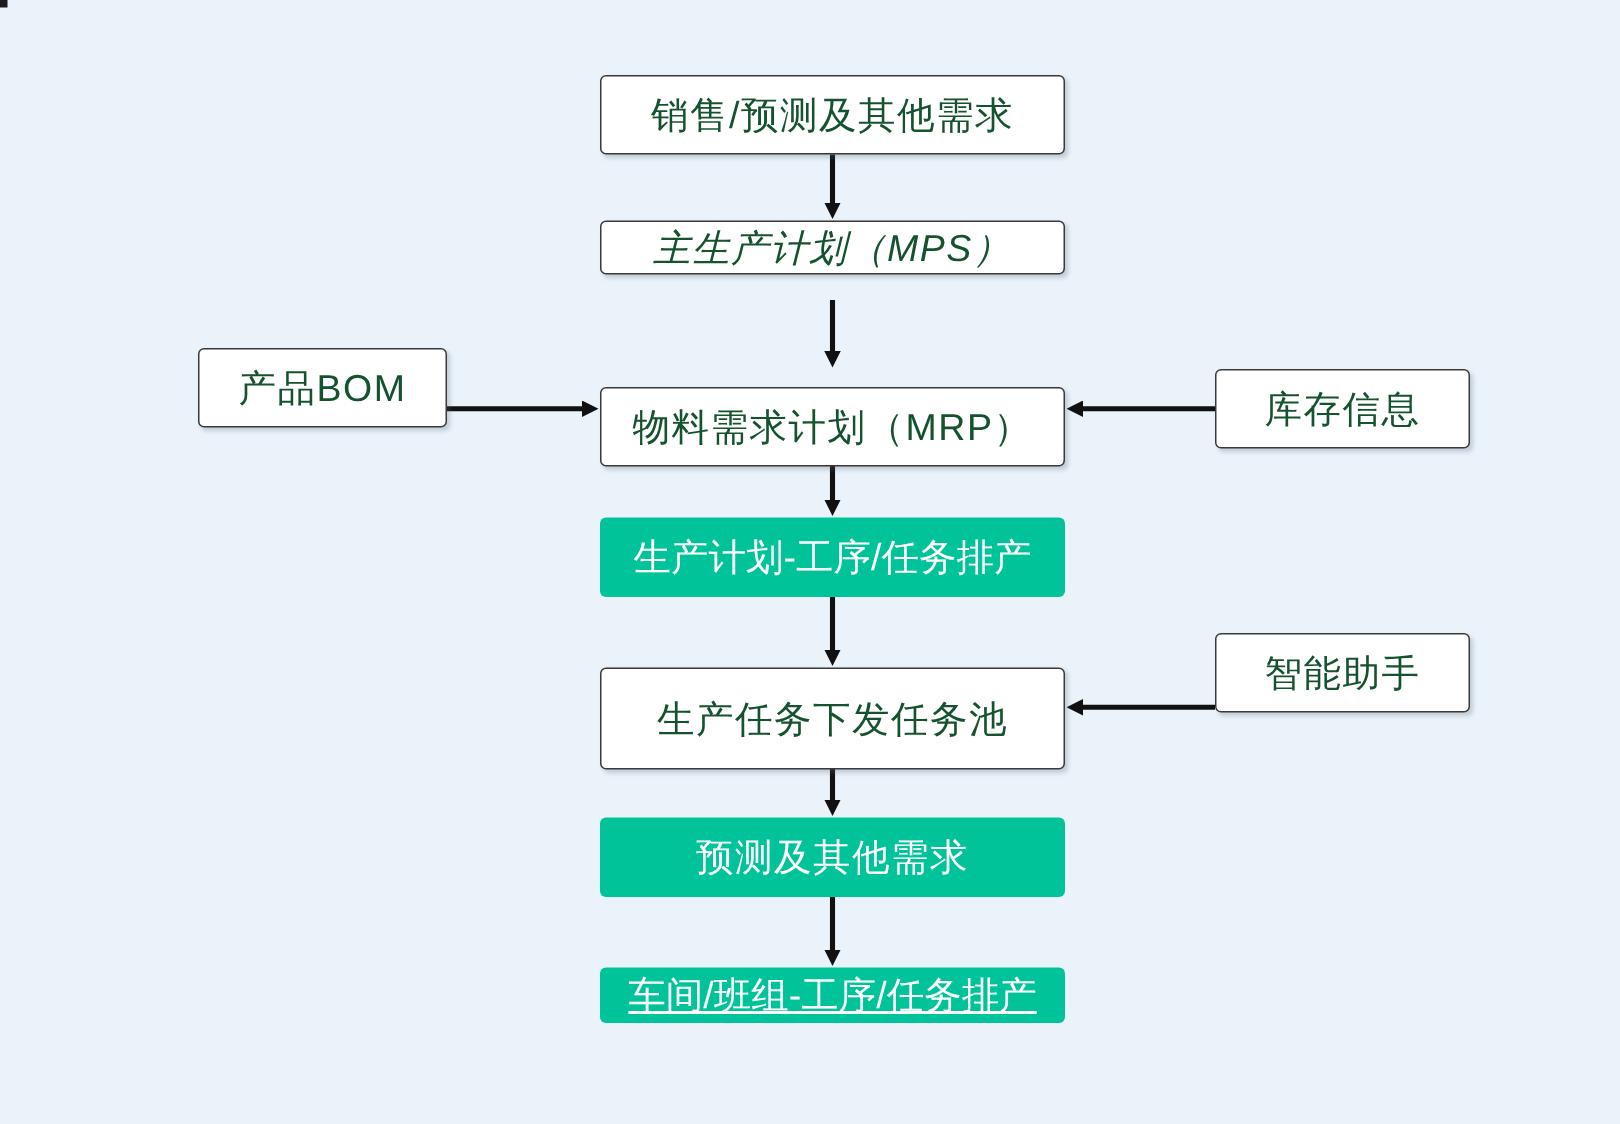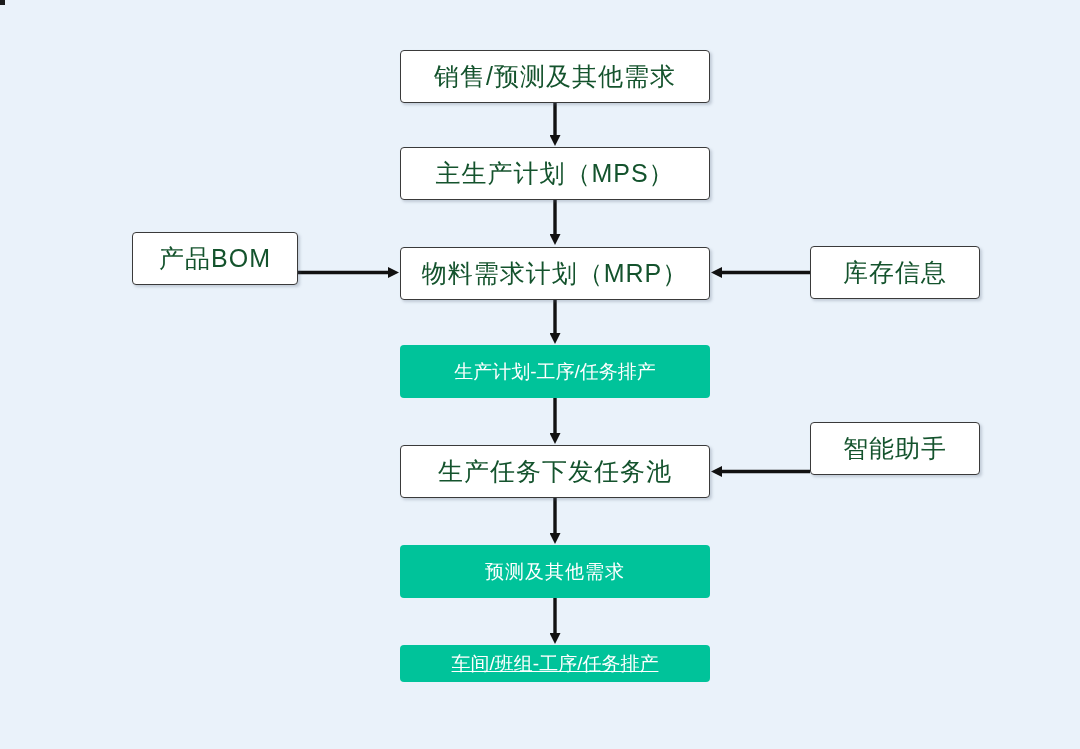--- a/index.html
+++ b/index.html
@@ -50,21 +50,21 @@
     color: #14532d;
     box-shadow: 2px 2px 3px rgba(90, 105, 125, 0.28);
     font-size: 25px;
   }
 
   .node-green {
     background: #00c39a;
     border: none;
     border-radius: 4px;
     color: #ffffff;
-    font-size: 19px;
+    font-size: 25px;
     font-weight: 500;
   }
 
   .node-green.tight {
     letter-spacing: 0px;
   }
 
   .corner-mark {
     position: absolute;
     left: 0;
@@ -98,36 +98,36 @@
         <line x1="810" y1="471.5" x2="721" y2="471.5" marker-end="url(#ah-down)"></line>
         <line x1="555" y1="498" x2="555" y2="534" marker-end="url(#ah-down)"></line>
         <line x1="555" y1="598" x2="555" y2="634" marker-end="url(#ah-down)"></line>
       </g>
   </svg>
 
   <div id="nodes-group">
       <div class="node node-white" style="left: 400px; top: 50px; width: 310px; height: 53px;">
         <span>销售/预测及其他需求</span>
       </div>
-      <div class="node node-white" style="left: 400px; top: 147px; width: 310px; height: 53px;">
+      <div class="node node-white" style="left: 400px; top: 147px; width: 310px; height: 36px; font-style: italic;">
         <span>主生产计划（MPS）</span>
       </div>
       <div class="node node-white" style="left: 132px; top: 232px; width: 166px; height: 53px;">
         <span>产品BOM</span>
       </div>
-      <div class="node node-white" style="left: 400px; top: 247px; width: 310px; height: 53px;">
+      <div class="node node-white" style="left: 400px; top: 258px; width: 310px; height: 53px;">
         <span>物料需求计划（MRP）</span>
       </div>
       <div class="node node-white" style="left: 810px; top: 246px; width: 170px; height: 53px;">
         <span>库存信息</span>
       </div>
       <div class="node node-green tight" style="left: 400px; top: 345px; width: 310px; height: 53px;">
         <span>生产计划-工序/任务排产</span>
       </div>
-      <div class="node node-white" style="left: 400px; top: 445px; width: 310px; height: 53px;">
+      <div class="node node-white" style="left: 400px; top: 445px; width: 310px; height: 68px;">
         <span>生产任务下发任务池</span>
       </div>
       <div class="node node-white" style="left: 810px; top: 422px; width: 170px; height: 53px;">
         <span>智能助手</span>
       </div>
       <div class="node node-green" style="left: 400px; top: 545px; width: 310px; height: 53px;">
         <span>预测及其他需求</span>
       </div>
       <div class="node node-green tight" style="left: 400px; top: 645px; width: 310px; height: 37px; text-decoration: underline;">
         <span>车间/班组-工序/任务排产</span>

